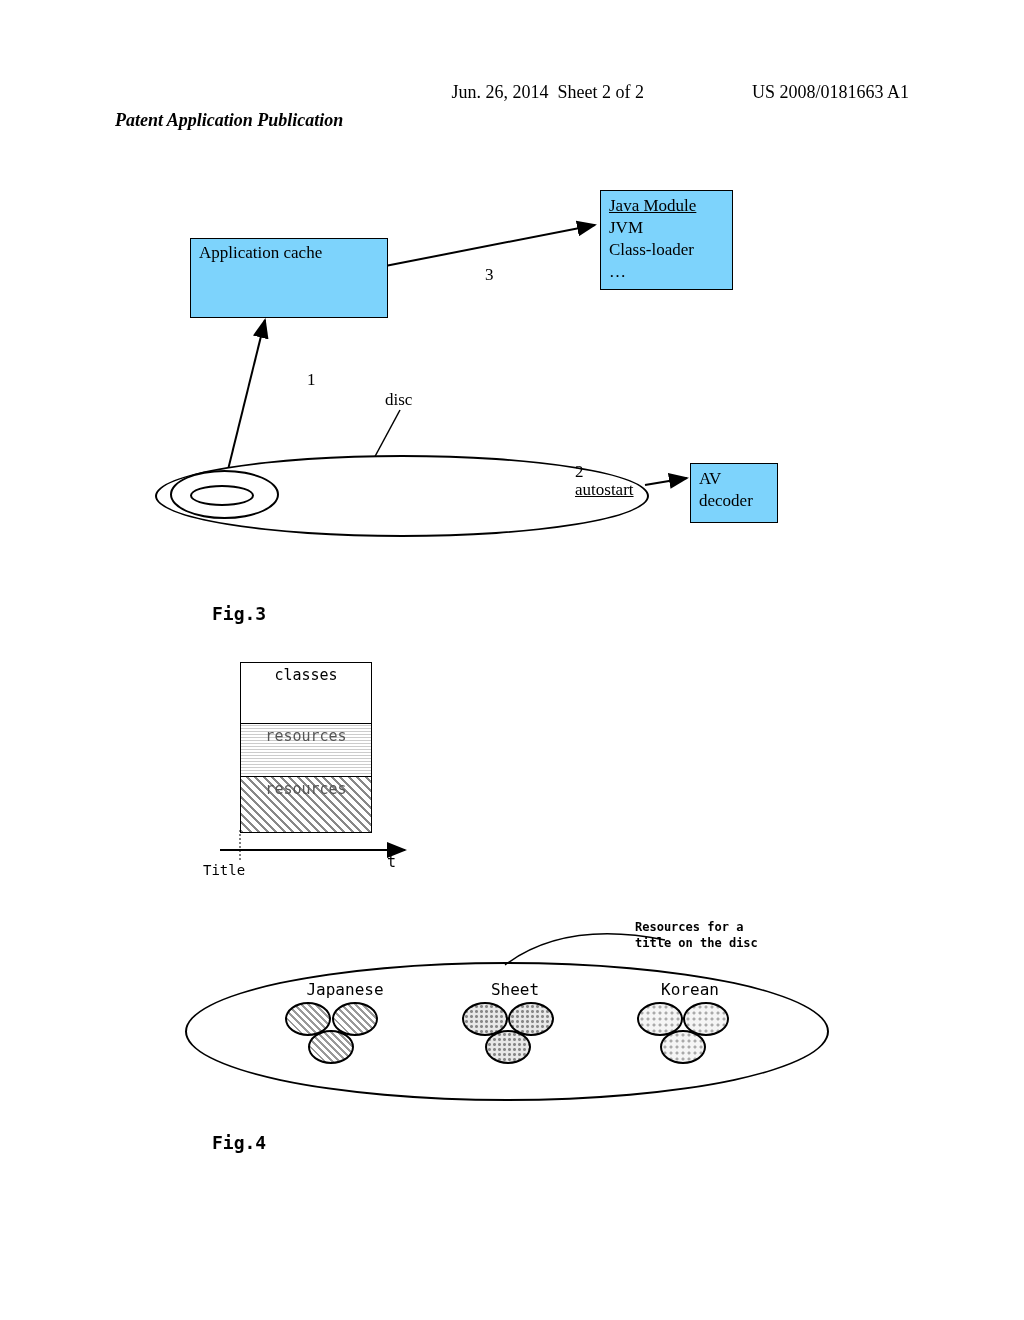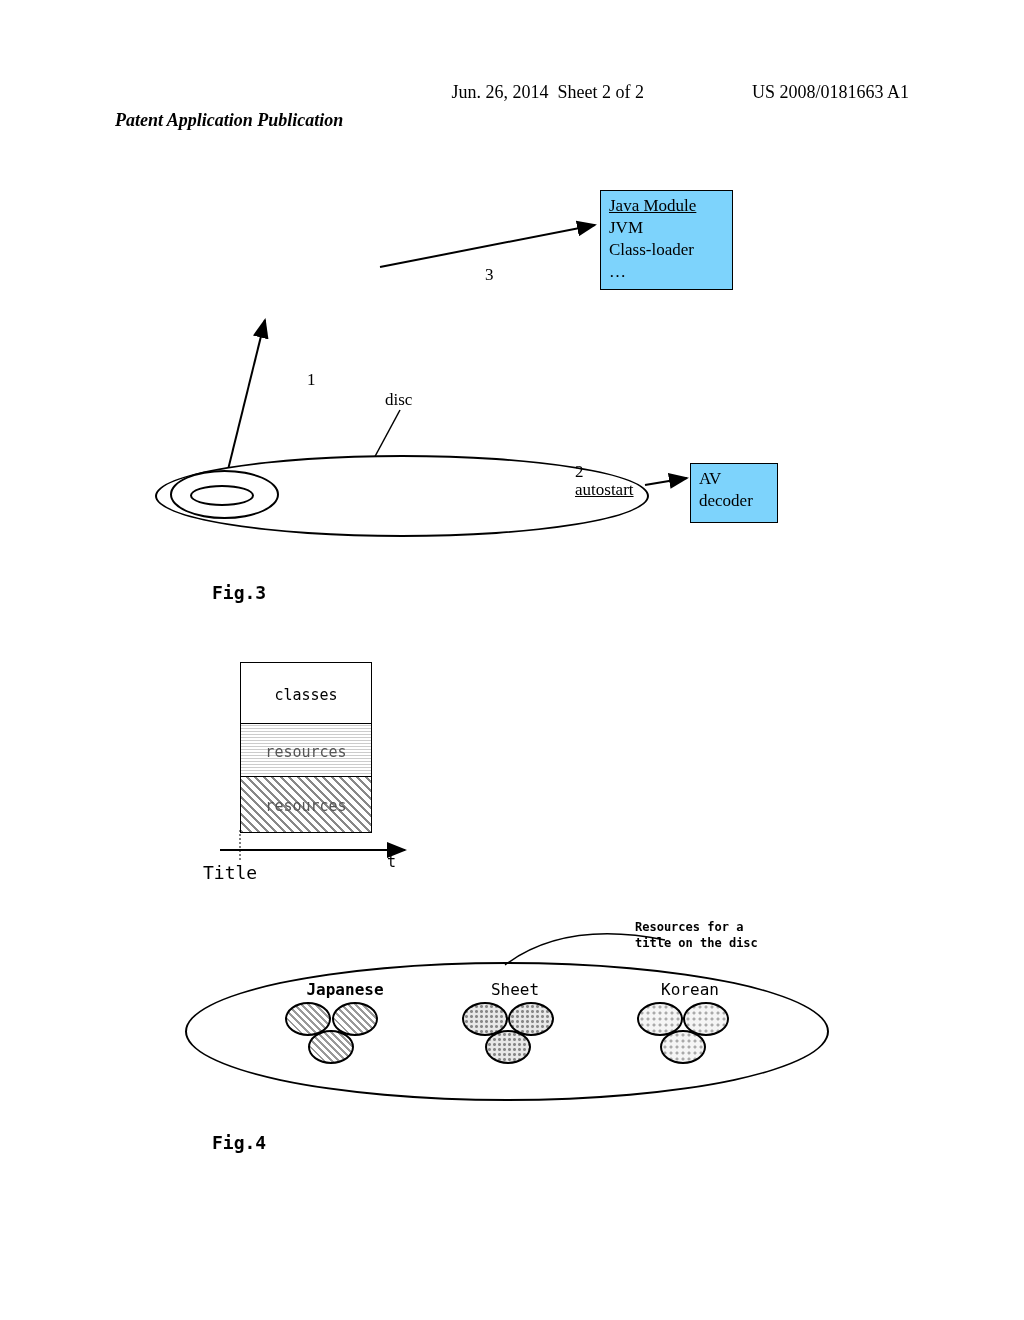--- a/index.html
+++ b/index.html
@@ -102,40 +102,40 @@
 .lbl-3 { top: 75px; left: 310px; }
 .lbl-disc { top: 200px; left: 210px; }
 .lbl-2 { top: 272px; left: 400px; }
 .lbl-autostart { top: 290px; left: 400px; text-decoration: underline; }
 .fig-label {
   position: absolute;
   font-weight: bold;
   font-family: monospace;
   font-size: 18px;
 }
-.fig3-label { top: 582px; left: 212px; }
+.fig3-label { top: 603px; left: 212px; }
 .fig4-label { top: 1132px; left: 212px; }
 
 .fig4 {
   position: absolute;
   top: 640px;
   left: 185px;
   width: 700px;
   height: 470px;
 }
 .stack-box {
   position: absolute;
   left: 55px;
   width: 130px;
   border: 1px solid black;
   font-family: monospace;
   font-size: 15px;
   text-align: center;
   display: flex;
-  align-items: center;
+  align-items: flex-start;
   justify-content: center;
   padding-top: 3px;
 }
 .stack-classes {
   top: 22px;
   height: 58px;
   background: white;
 }
 .stack-res1 {
   top: 83px;
@@ -147,21 +147,21 @@
   top: 136px;
   height: 52px;
   background: repeating-linear-gradient(45deg, #888 0 2px, #fff 2px 6px);
   color: #555;
 }
 .title-label {
   position: absolute;
   top: 222px;
   left: 18px;
   font-family: monospace;
-  font-size: 18px;
+  font-size: 14px;
 }
 .t-label {
   position: absolute;
   top: 213px;
   left: 202px;
   font-family: monospace;
   font-size: 15px;
 }
 .resources-for {
   position: absolute;
@@ -182,21 +182,21 @@
   border-radius: 50%;
 }
 .lang-group {
   position: absolute;
 }
 .lang-label {
   font-family: monospace;
   font-size: 16px;
   text-align: center;
 }
-.grp-jap { top: 340px; left: 95px; width: 130px; font-weight: bold; }
+.grp-jap { top: 340px; left: 95px; width: 130px; }
 .grp-dutch { top: 340px; left: 265px; width: 130px; }
 .grp-kor { top: 340px; left: 440px; width: 130px; }
 .small-disc {
   position: absolute;
   width: 42px;
   height: 30px;
   border: 2px solid black;
   border-radius: 50%;
 }
 .patt-diag { background: repeating-linear-gradient(45deg, #999 0 2px, #fff 2px 5px); }
@@ -219,20 +219,23 @@
       <marker id="arrowhead" markerWidth="10" markerHeight="8" refX="9" refY="4" orient="auto">
         <polygon points="0 0, 10 4, 0 8" fill="black"></polygon>
       </marker>
     </defs>
     <line x1="205" y1="77" x2="420" y2="35" stroke="black" stroke-width="2" marker-end="url(#arrowhead)"></line>
     <line x1="48" y1="300" x2="90" y2="130" stroke="black" stroke-width="2" marker-end="url(#arrowhead)"></line>
     <line x1="225" y1="220" x2="190" y2="285" stroke="black" stroke-width="1.5"></line>
     <line x1="470" y1="295" x2="512" y2="288" stroke="black" stroke-width="2" marker-end="url(#arrowhead)"></line>
   </svg>
 
+  <div class="box app-cache">
+    <span>Application cache</span>
+  </div>
 
   <div class="box java-module">
     <div class="title">Java Module</div>
     <div>JVM</div>
     <div>Class-loader</div>
     <div>…</div>
   </div>
 
   <div class="box av-decoder">
     <div>AV</div>

